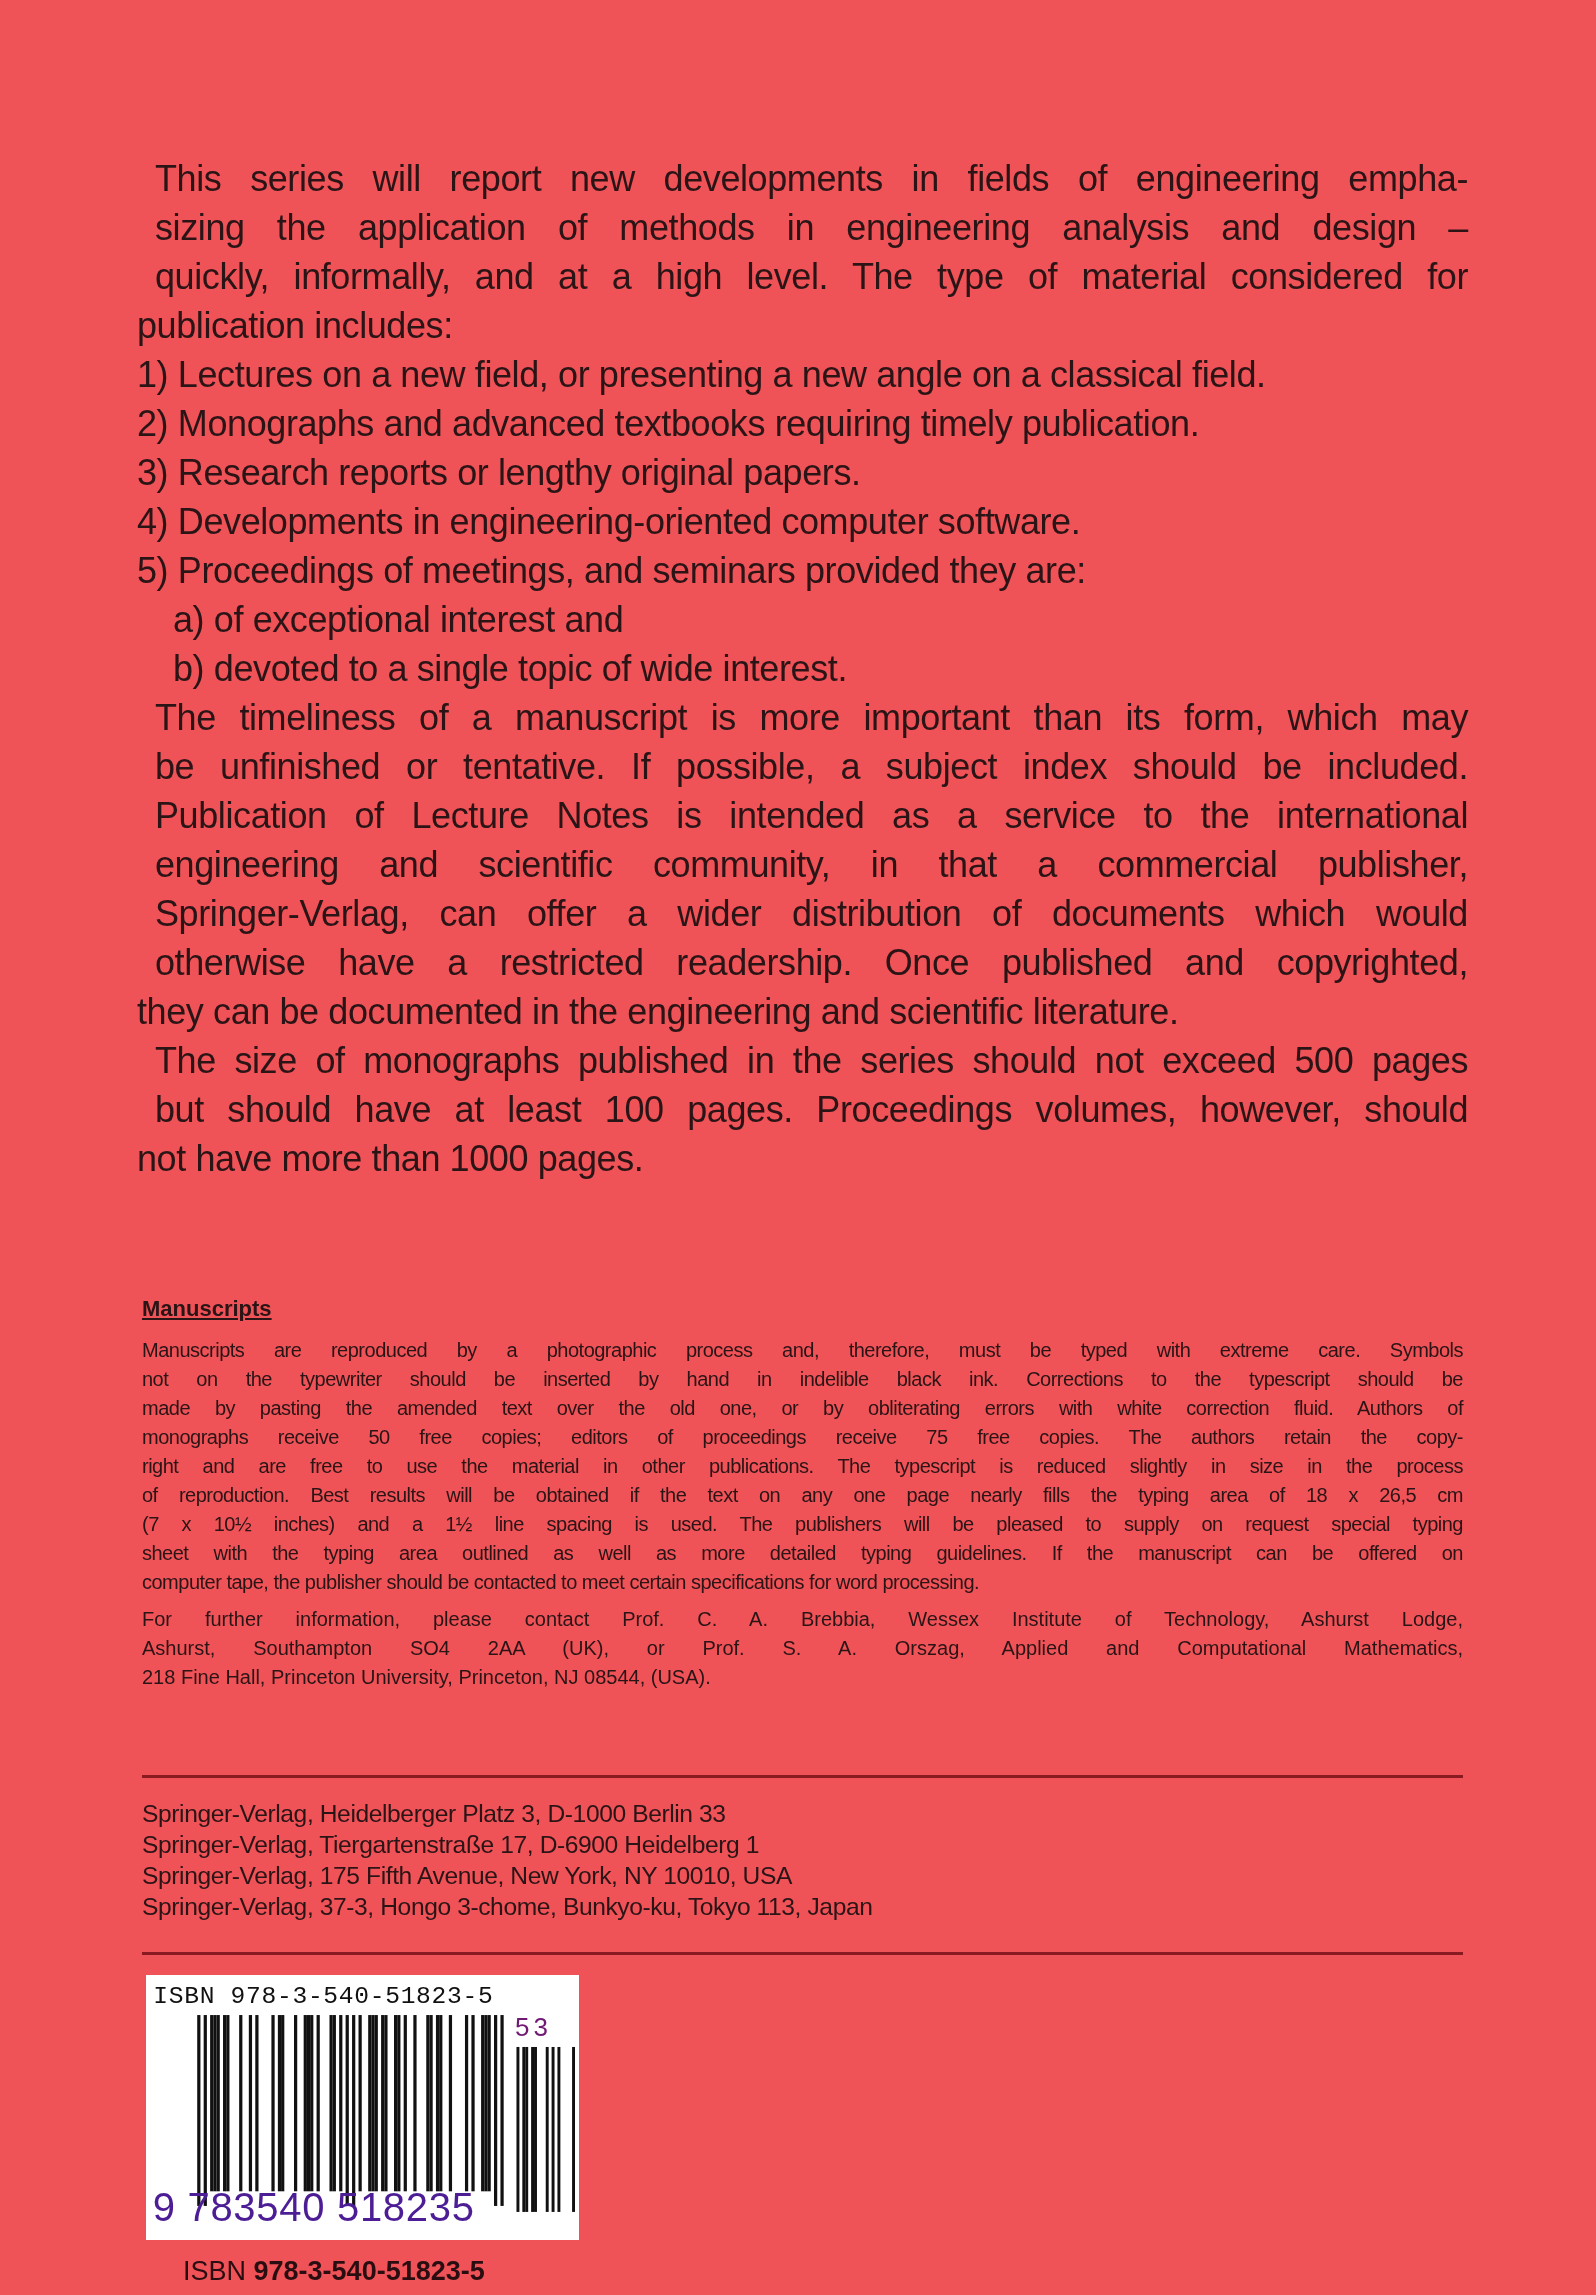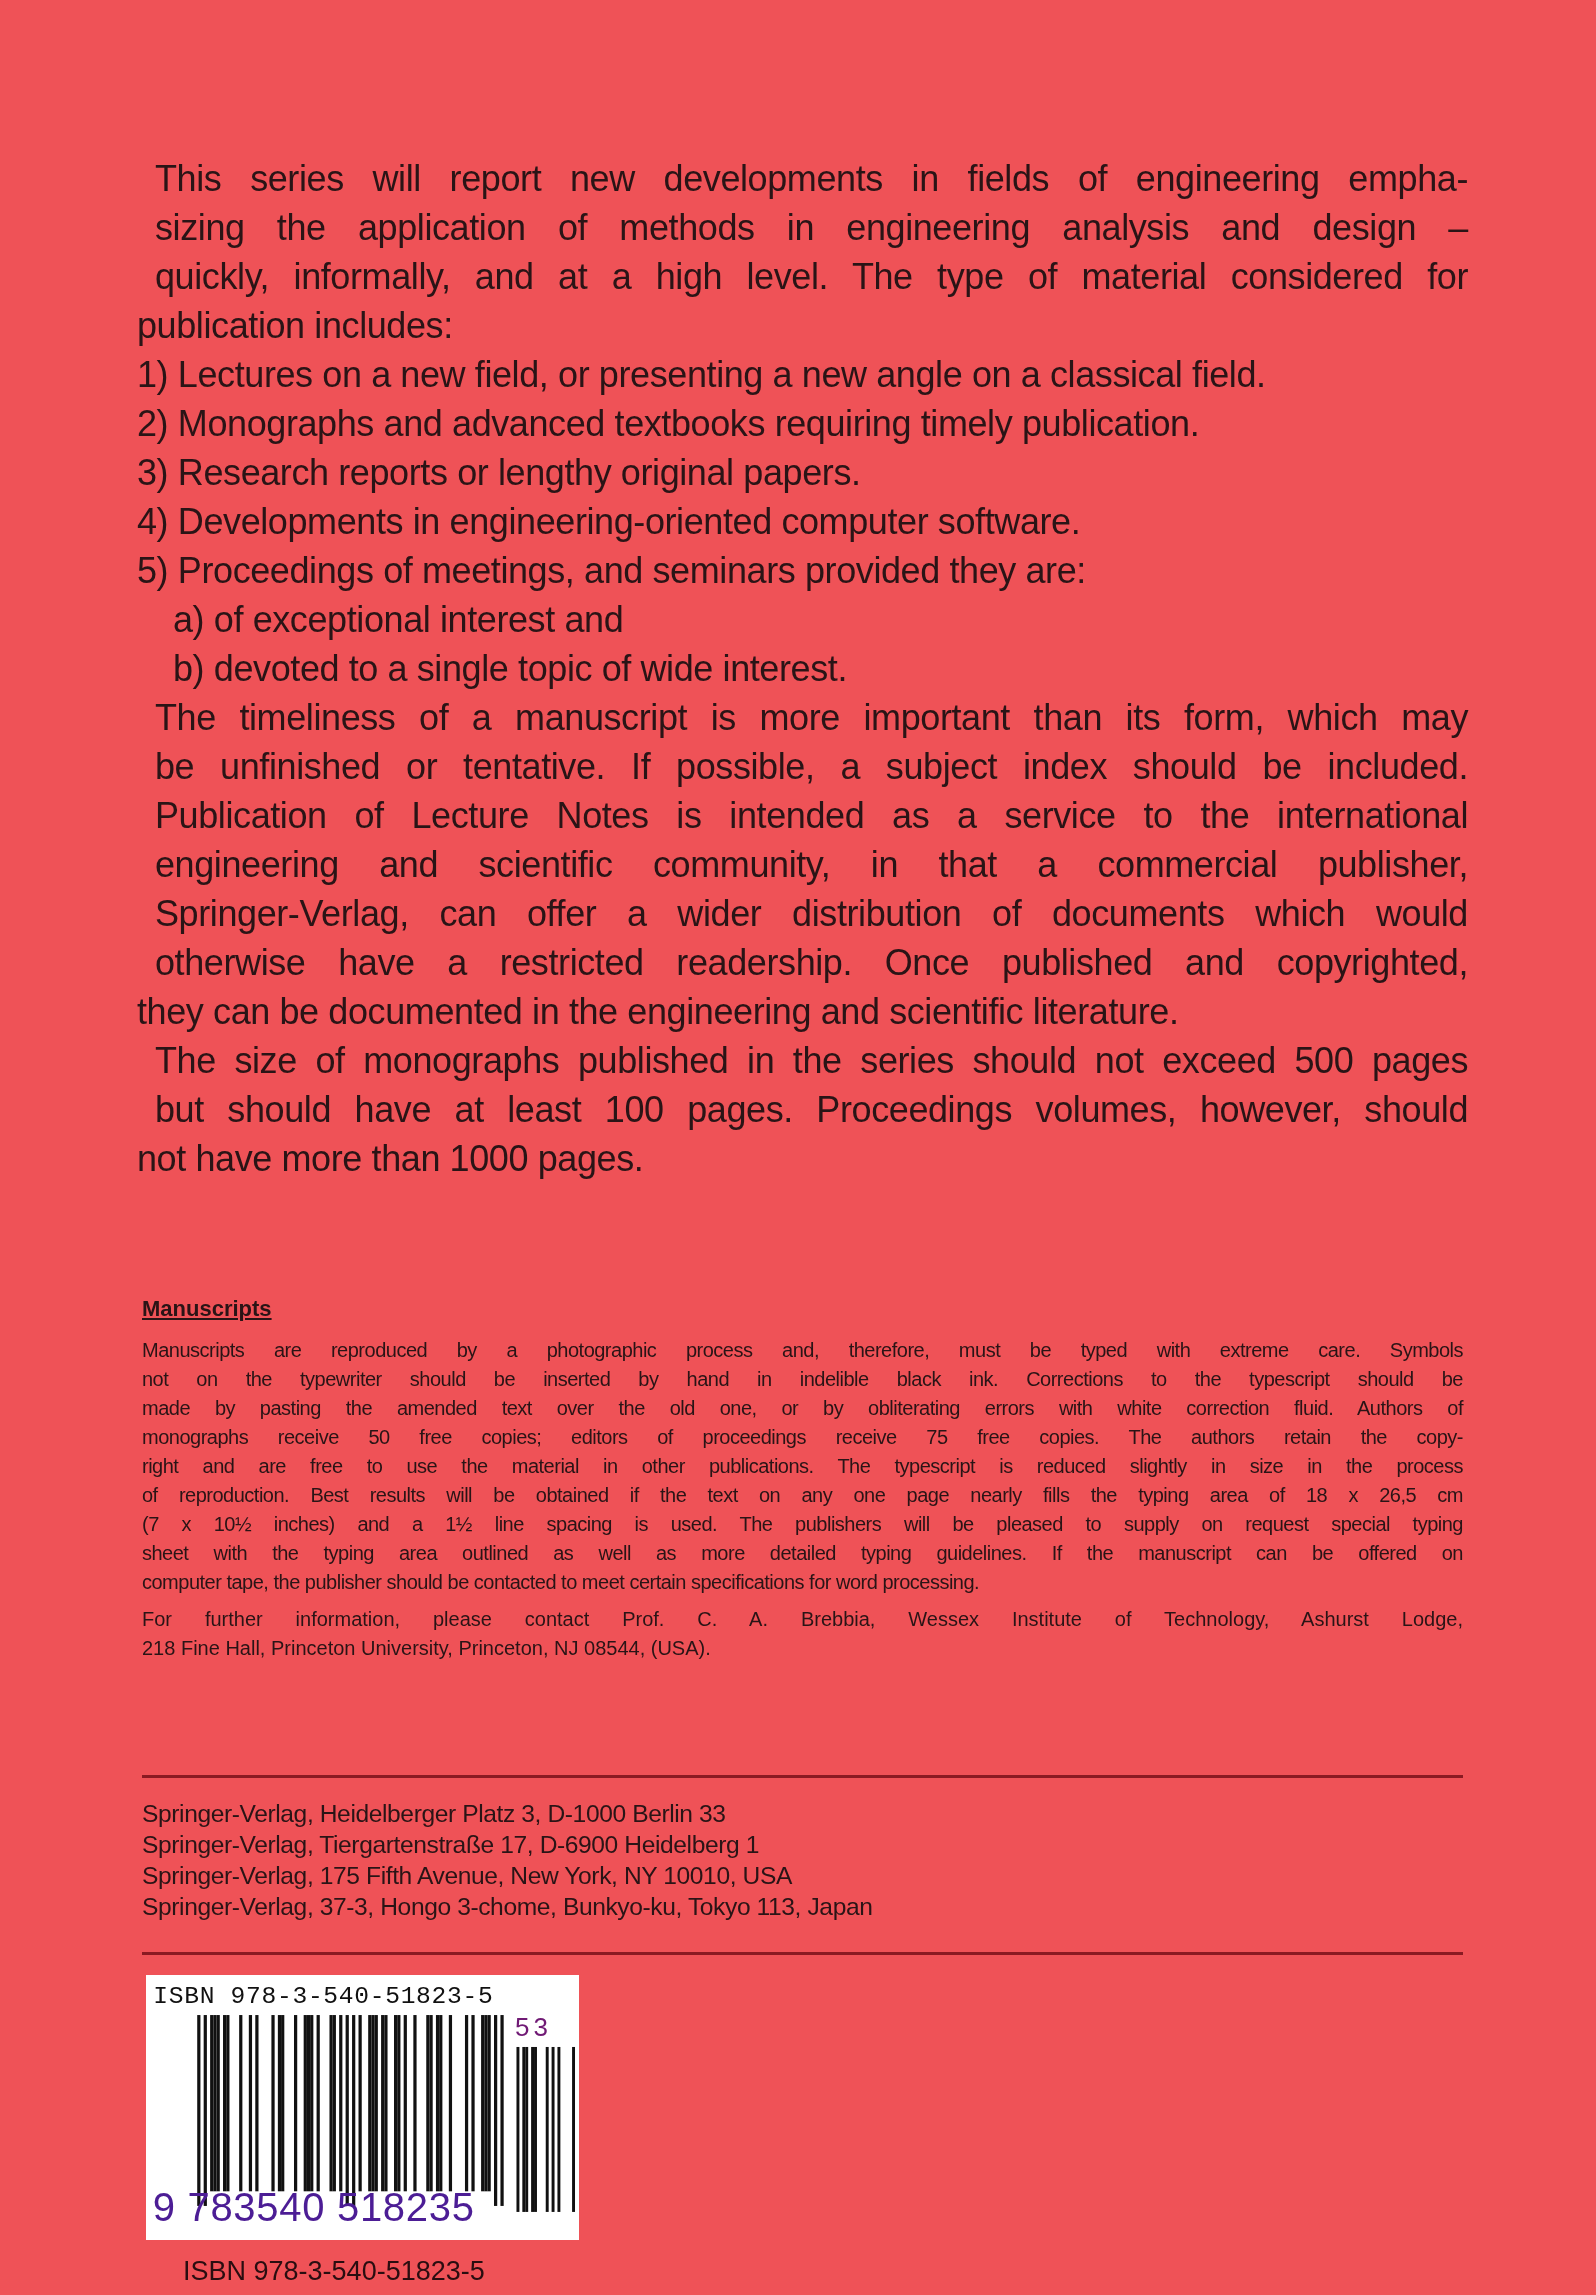--- a/index.html
+++ b/index.html
@@ -149,21 +149,21 @@
     }
     .isbn-bottom {
       position: absolute;
       left: 183px;
       top: 2256px;
       font-size: 27px;
       color: #2a0d10;
       white-space: nowrap;
     }
     .isbn-bottom .num {
-      font-weight: normal;
+      font-weight: bold;
     }
   </style>
 </head>
 <body>
 
 <div class="page">
   <div class="intro">
     <span class="line justify">This series will report new developments in fields of engineering empha-</span>
     <span class="line justify">sizing the application of methods in engineering analysis and design –</span>
     <span class="line justify">quickly, informally, and at a high level. The type of material considered for</span>
@@ -199,20 +199,21 @@
     <span class="line">made by pasting the amended text over the old one, or by obliterating errors with white correction fluid. Authors of</span>
     <span class="line">monographs receive 50 free copies; editors of proceedings receive 75 free copies. The authors retain the copy-</span>
     <span class="line">right and are free to use the material in other publications. The typescript is reduced slightly in size in the process</span>
     <span class="line">of reproduction. Best results will be obtained if the text on any one page nearly fills the typing area of 18 x 26,5 cm</span>
     <span class="line">(7 x 10½ inches) and a 1½ line spacing is used. The publishers will be pleased to supply on request special typing</span>
     <span class="line">sheet with the typing area outlined as well as more detailed typing guidelines. If the manuscript can be offered on</span>
     <span class="line last">computer tape, the publisher should be contacted to meet certain specifications for word processing.</span>
   </div>
   <div class="ms-contact">
     <span class="line">For further information, please contact Prof. C. A. Brebbia, Wessex Institute of Technology, Ashurst Lodge,</span>
+    <span class="line">Ashurst, Southampton SO4 2AA (UK), or Prof. S. A. Orszag, Applied and Computational Mathematics,</span>
     <span class="line last">218 Fine Hall, Princeton University, Princeton, NJ 08544, (USA).</span>
   </div>
 </div>
 
 <div class="rule top"></div>
 
 <div class="addresses">
   <span class="line">Springer-Verlag, Heidelberger Platz 3, D-1000 Berlin 33</span>
   <span class="line">Springer-Verlag, Tiergartenstraße 17, D-6900 Heidelberg 1</span>
   <span class="line">Springer-Verlag, 175 Fifth Avenue, New York, NY 10010, USA</span>

